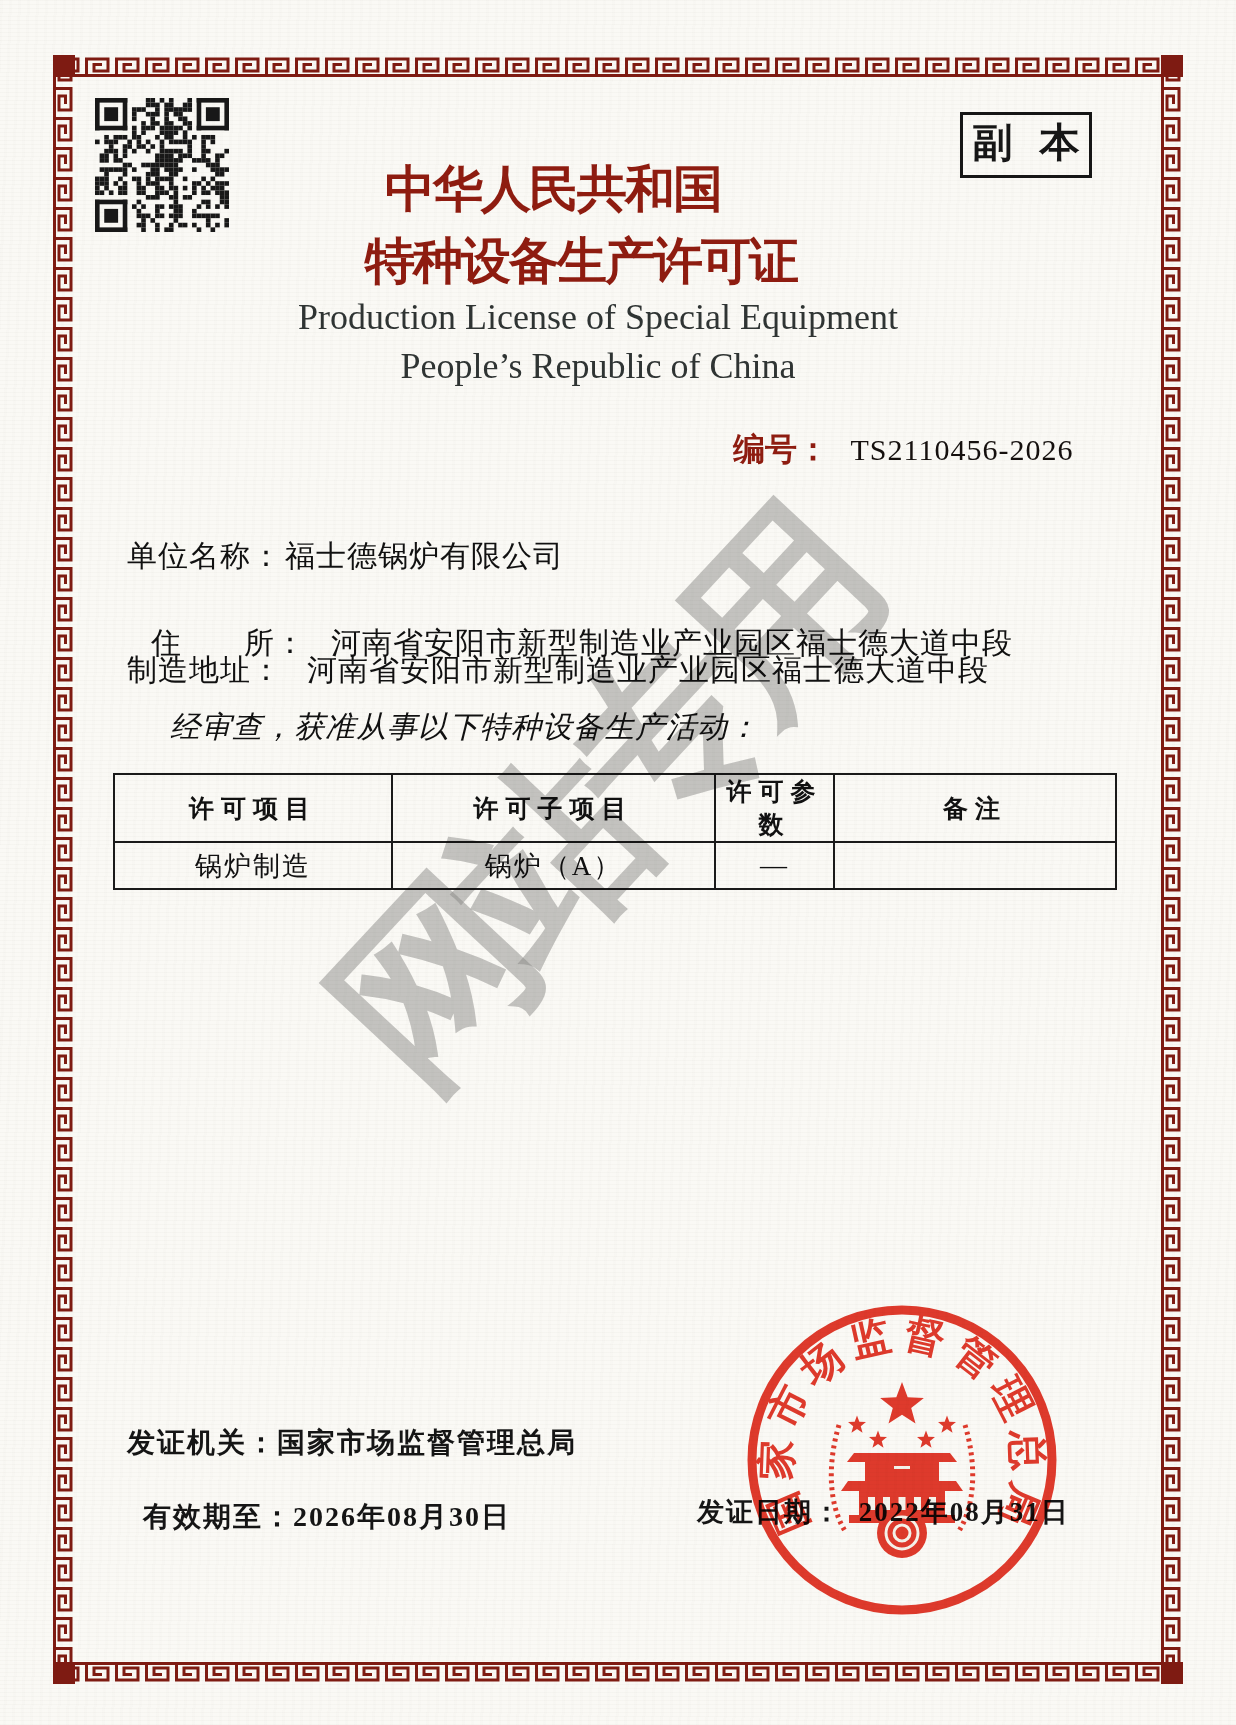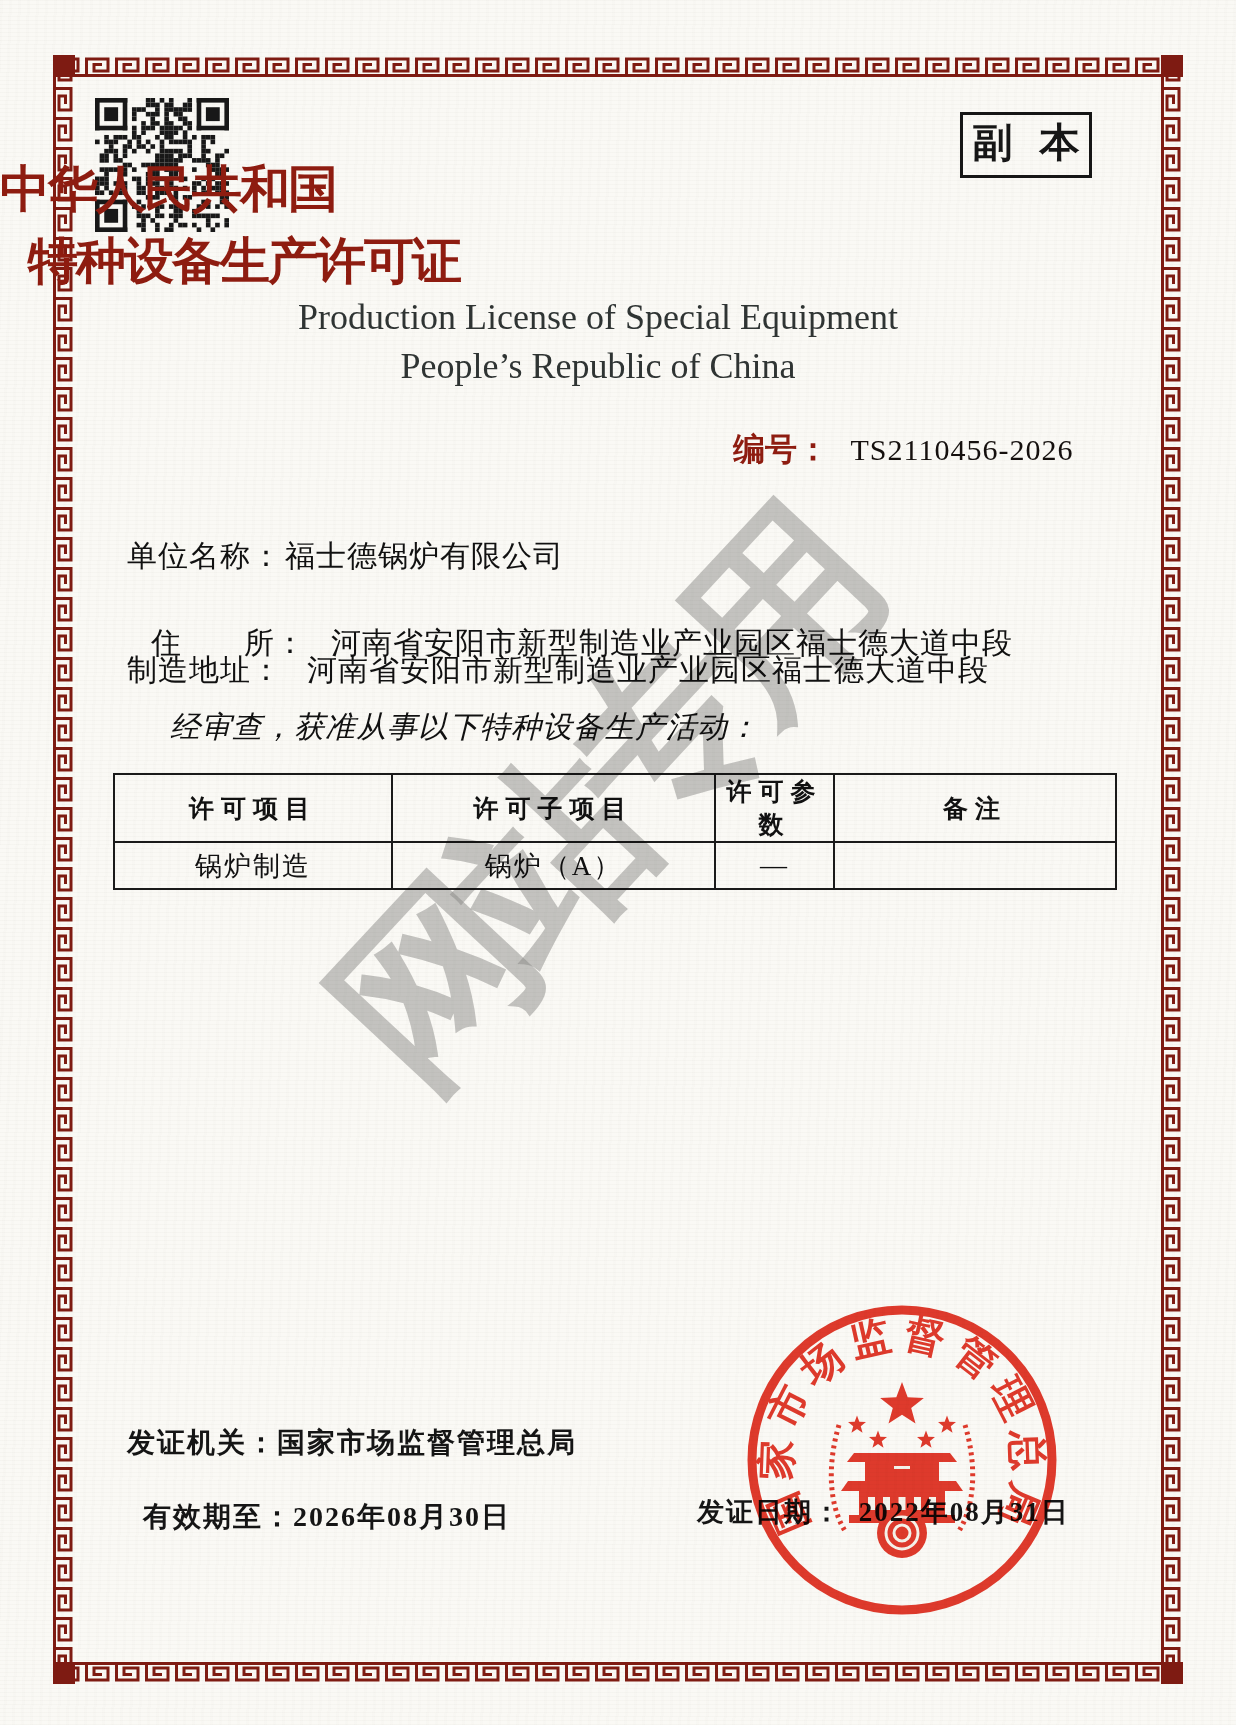--- a/index.html
+++ b/index.html
@@ -13,21 +13,21 @@
   }
   .strip{position:absolute;line-height:0;}
   .corner{position:absolute;width:22px;height:22px;background:#7e1b12;}
   .qr{position:absolute;left:95px;top:98px;width:134px;height:134px;}
   .copy-box{
     position:absolute;left:960px;top:112px;width:132px;height:66px;
     border:3px solid #161616;box-sizing:border-box;display:flex;align-items:flex-start;justify-content:center;
     font-family:"Liberation Sans", sans-serif;font-weight:700;font-size:40px;letter-spacing:8px;color:#161616;
     text-indent:8px;
   }
-  .title-cn{position:absolute;left:0;width:1106px;text-align:left;color:#8e1c10;
+  .title-cn{position:absolute;left:0;width:1106px;text-align:center;color:#8e1c10;
     font-family:"Liberation Sans", sans-serif;font-weight:700;font-size:50px;letter-spacing:-2px;}
   .t1{top:156px;} .t2{top:228px;margin-left:28px;}
   .title-en{position:absolute;left:0;width:1196px;text-align:center;color:#2f3433;
     font-family:"Liberation Serif", serif;font-size:36px;}
   .e1{top:296px;} .e2{top:345px;}
   .licno{position:absolute;left:733px;top:428px;font-size:30px;white-space:nowrap;}
   .licno .lab{color:#8e1c10;font-weight:700;font-family:"Liberation Sans", sans-serif;font-size:32px;}
   .licno .val{color:#15100e;font-family:"Liberation Serif", serif;letter-spacing:1px;margin-left:14px;}
   .frow{position:absolute;left:127px;white-space:nowrap;font-size:30px;}
   .frow .flabel{display:inline-block;color:#111;letter-spacing:1px;}

